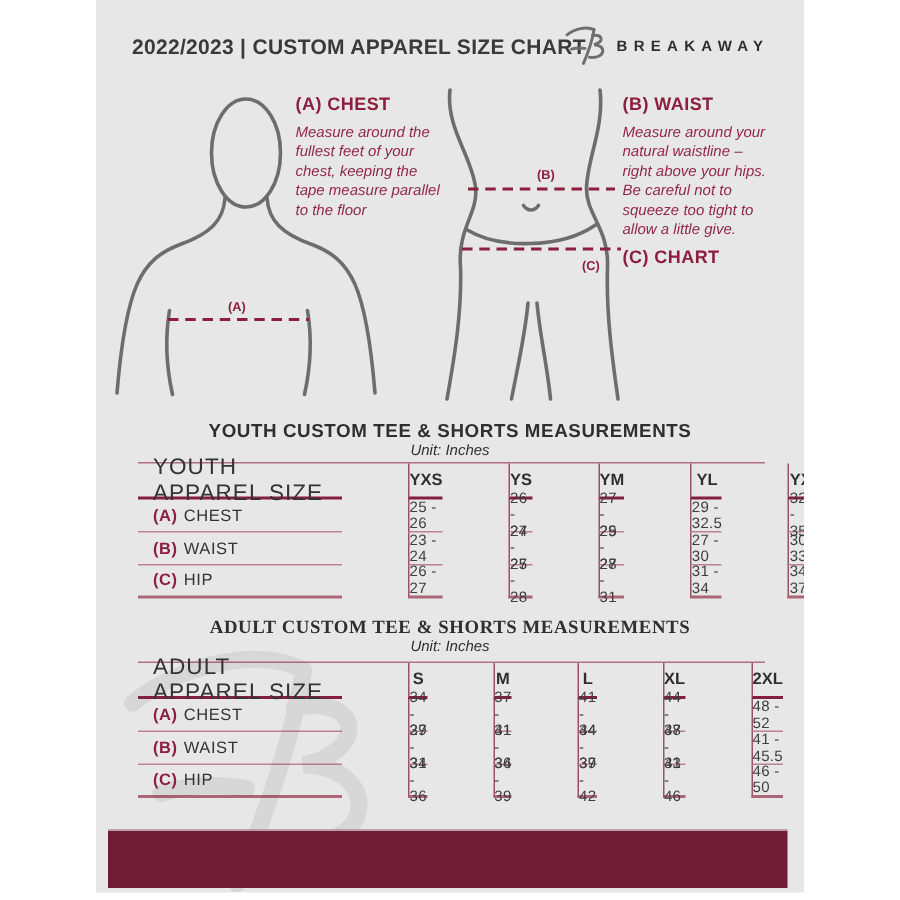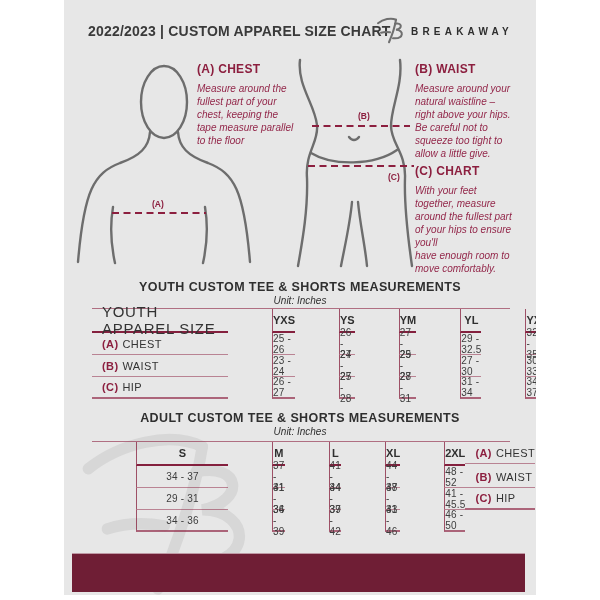--- a/index.html
+++ b/index.html
@@ -42,21 +42,21 @@
   
   .section-title{
     position:absolute;left:0;width:472px;text-align:center;font-size:12.5px;
     font-weight:bold;color:#2f2f2f;letter-spacing:0.4px;z-index:2;
   }
   .unit-line{
     position:absolute;left:0;width:472px;text-align:center;font-size:10px;
     font-style:italic;color:#2f2f2f;z-index:2;
   }
   #youth-title{top:280px;} #youth-unit{top:295px;}
-  #adult-title{top:411px;} #adult-unit{top:426px;}
+  #adult-title{top:411px;font-family:Liberation Serif, serif;} #adult-unit{top:426px;}
   
   .size-table{
     position:absolute;left:28px;width:418px;display:grid;
     grid-template-columns:136px repeat(5,1fr);
     border-top:1.5px solid rgba(140,31,63,.6);z-index:2;
   }
   #youth-table{top:308px;}
   #adult-table{top:441px;}
   .tc{display:flex;align-items:center;box-sizing:border-box;}
   .tc.vline{border-left:1.5px solid rgba(134,30,60,.75);margin-left:44px;}
@@ -95,39 +95,32 @@
       <path d="M2 14 C12 6, 28 2, 38 7"></path>
       <path d="M38 7 C36 20, 30 38, 24 52"></path>
       <path d="M36 15 C50 12, 52 24, 38 27 C54 27, 55 46, 32 44"></path>
       <path d="M8 33 C14 31, 20 31, 26 32"></path>
     </g>
   </svg>
   <div class="brand">BREAKAWAY</div>
 
   <div id="chest-heading" class="guide-heading">(A) CHEST</div>
   <div id="chest-body" class="guide-body">Measure around the
-fullest part of your
+fullest feet of your
 chest, keeping the
 tape measure parallel
 to the floor</div>
   <div id="waist-heading" class="guide-heading">(B) WAIST</div>
   <div id="waist-body" class="guide-body">Measure around your
 natural waistline –
 right above your hips.
 Be careful not to
 squeeze too tight to
 allow a little give.</div>
   <div id="hips-heading" class="guide-heading">(C) CHART</div>
-  <div id="hips-body" class="guide-body">With your feet
-together, measure
-around the fullest part
-of your hips to ensure
-you'll
-have enough room to
-move comfortably.</div>
 
   <svg class="figures" width="472" height="235" viewBox="0 0 472 235" fill="none">
     <g stroke="#6d6d6d" stroke-width="2.4" stroke-linecap="round" fill="none">
 
       <ellipse cx="100" cy="52" rx="23" ry="36"></ellipse>
       <path d="M86 82 C85 97, 76 106, 56 113 C30 123, 20 140, 14 212"></path>
       <path d="M114 82 C115 97, 124 106, 144 113 C170 123, 180 140, 186 212"></path>
       <path d="M49 157 C46 175, 47 195, 51 213"></path>
       <path d="M141 157 C144 175, 143 195, 139 213"></path>
 
@@ -184,20 +177,21 @@
       <div class="tc td val-cell vline lastrow" style="border-bottom: 2px solid rgba(140, 31, 63, 0.65);">26 - 27</div>
       <div class="tc td val-cell vline lastrow" style="border-bottom: 2px solid rgba(140, 31, 63, 0.65);">27 - 28</div>
       <div class="tc td val-cell vline lastrow" style="border-bottom: 2px solid rgba(140, 31, 63, 0.65);">28 - 31</div>
       <div class="tc td val-cell vline lastrow" style="border-bottom: 2px solid rgba(140, 31, 63, 0.65);">31 - 34</div>
       <div class="tc td val-cell vline lastrow" style="border-bottom: 2px solid rgba(140, 31, 63, 0.65);">34 - 37</div>
     </div>
 
   <div id="adult-title" class="section-title">ADULT CUSTOM TEE &amp; SHORTS MEASUREMENTS</div>
   <div id="adult-unit" class="unit-line">Unit: Inches</div>
   <div id="adult-table" class="size-table">
+      <div class="tc th label-cell">ADULT APPAREL SIZE</div>
       <div class="tc th size-head vline">S</div>
       <div class="tc th size-head vline">M</div>
       <div class="tc th size-head vline">L</div>
       <div class="tc th size-head vline">XL</div>
       <div class="tc th size-head vline">2XL</div>
       <div class="tc td row-label">
         <span class="pfx">(A)</span>
         <span>CHEST</span>
       </div>
       <div class="tc td val-cell vline">34 - 37</div>

